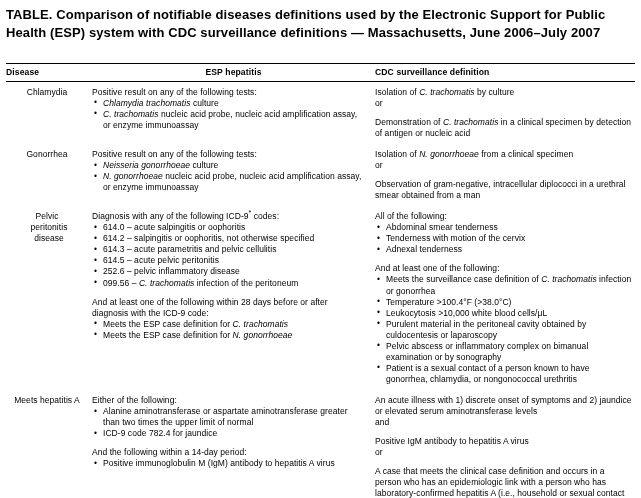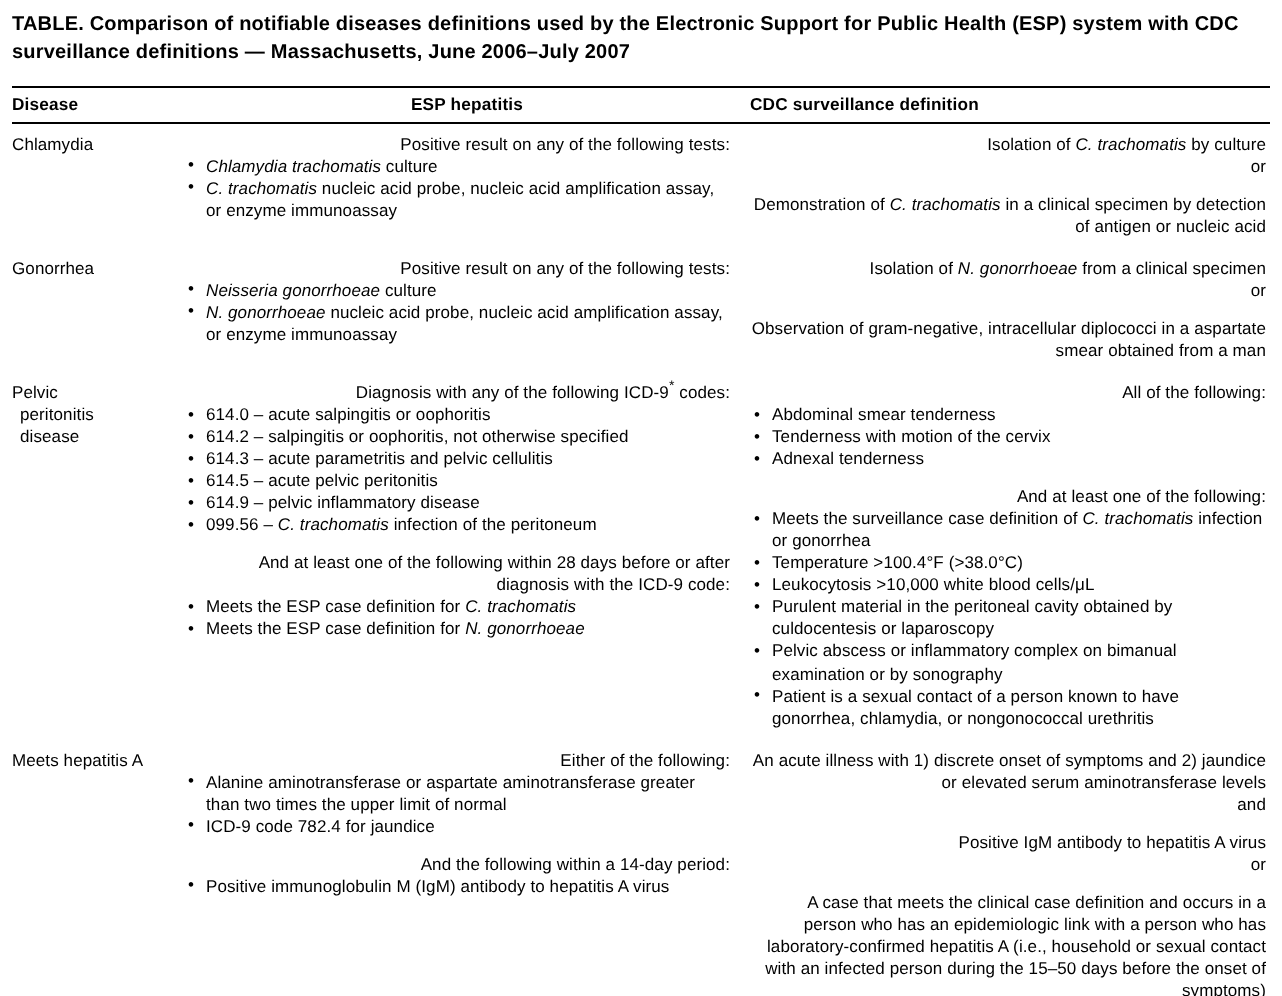--- a/index.html
+++ b/index.html
@@ -6,22 +6,22 @@
   body{
     width:641px; height:498px;
     background:#ffffff;
     font-family:"Liberation Sans", sans-serif;
     color:#000000;
     overflow:hidden;
   }
   .page{ padding:4px 6px 0 6px; box-sizing:border-box; width:641px; }
 
   .title{
-    font-size:10px; font-weight:bold; line-height:1.38;
-    letter-spacing:0.1px; margin:2px 0 9px 0;
+    font-size:13px; font-weight:bold; line-height:1.38;
+    letter-spacing:0.1px; margin:2px 0 21px 0;
   }
   .rule-thick{ border-top:1.4px solid #000; height:0; }
   .rule-thin{ border-top:0.9px solid #000; height:0; }
 
   table.tbl{ border-collapse:collapse; width:629px; table-layout:fixed; }
   table.tbl col.c1{ width:86px; }
   table.tbl col.c2{ width:283px; }
   table.tbl col.c3{ width:260px; }
 
   thead th{
@@ -29,29 +29,29 @@
     vertical-align:bottom; letter-spacing:0.1px;
   }
   th.h-disease{ text-align:left; }
   th.h-esp{ text-align:center; }
   th.h-cdc{ text-align:left; }
 
   tbody td{
     font-size:8.5px; line-height:1.30; vertical-align:top;
     padding:5px 8px 5px 0; letter-spacing:0.05px;
   }
-  td.disease{ padding-left:0; padding-right:4px; }
+  td.disease{ padding-left:0; padding-right:4px;text-align:center; }
   td.esp{ padding-right:10px; }
   td.cdc{ padding-right:2px; }
 
   .disease-name{ display:block; }
   .disease-name .w{ display:block; }
   .disease-name .w.ind{ padding-left:4px; }
 
-  p.line{ margin:0;text-align:right; }
+  p.line{ margin:0; }
   p.gap{ margin-top:8px; }
   ul.bul{ margin:0; padding:0; list-style:none; }
   ul.bul li{
     position:relative; padding-left:11px; margin:0;
   }
   ul.bul li:before{
     content:"\2022"; position:absolute; left:2px; top:-0.5px; font-size:8.5px;
   }
   em{ font-style:italic; }
   sup{ font-size:7px; vertical-align:super; line-height:0; }
@@ -120,39 +120,39 @@
           <td class="esp">
             <p class="line">Positive result on any of the following tests:</p>
             <ul class="bul">
               <li><em>Neisseria gonorrhoeae</em> culture</li>
               <li><em>N. gonorrhoeae</em> nucleic acid probe, nucleic acid amplification assay, or enzyme immunoassay</li>
             </ul>
           </td>
           <td class="cdc">
             <p class="line">Isolation of <em>N. gonorrhoeae</em> from a clinical specimen</p>
             <p class="line">or</p>
-            <p class="line gap">Observation of gram-negative, intracellular diplococci in a aspartate smear obtained from a man</p>
+            <p class="line gap">Observation of gram-negative, intracellular diplococci in a urethral smear obtained from a man</p>
           </td>
         </tr>
         <tr>
           <td class="disease">
             <span class="disease-name">
               <span class="w">Pelvic</span>
               <span class="w ind">peritonitis</span>
               <span class="w ind">disease</span>
             </span>
           </td>
           <td class="esp">
             <p class="line">Diagnosis with any of the following ICD-9<sup>*</sup> codes:</p>
             <ul class="bul">
               <li>614.0 – acute salpingitis or oophoritis</li>
               <li>614.2 – salpingitis or oophoritis, not otherwise specified</li>
               <li>614.3 – acute parametritis and pelvic cellulitis</li>
               <li>614.5 – acute pelvic peritonitis</li>
-              <li>614.9 – pelvic inflammatory disease</li>
+              <li>252.6 – pelvic inflammatory disease</li>
               <li>099.56 – <em>C. trachomatis</em> infection of the peritoneum</li>
             </ul>
             <p class="line gap">And at least one of the following within 28 days before or after diagnosis with the ICD-9 code:</p>
             <ul class="bul">
               <li>Meets the ESP case definition for <em>C. trachomatis</em></li>
               <li>Meets the ESP case definition for <em>N. gonorrhoeae</em></li>
             </ul>
           </td>
           <td class="cdc">
             <p class="line">All of the following:</p>

